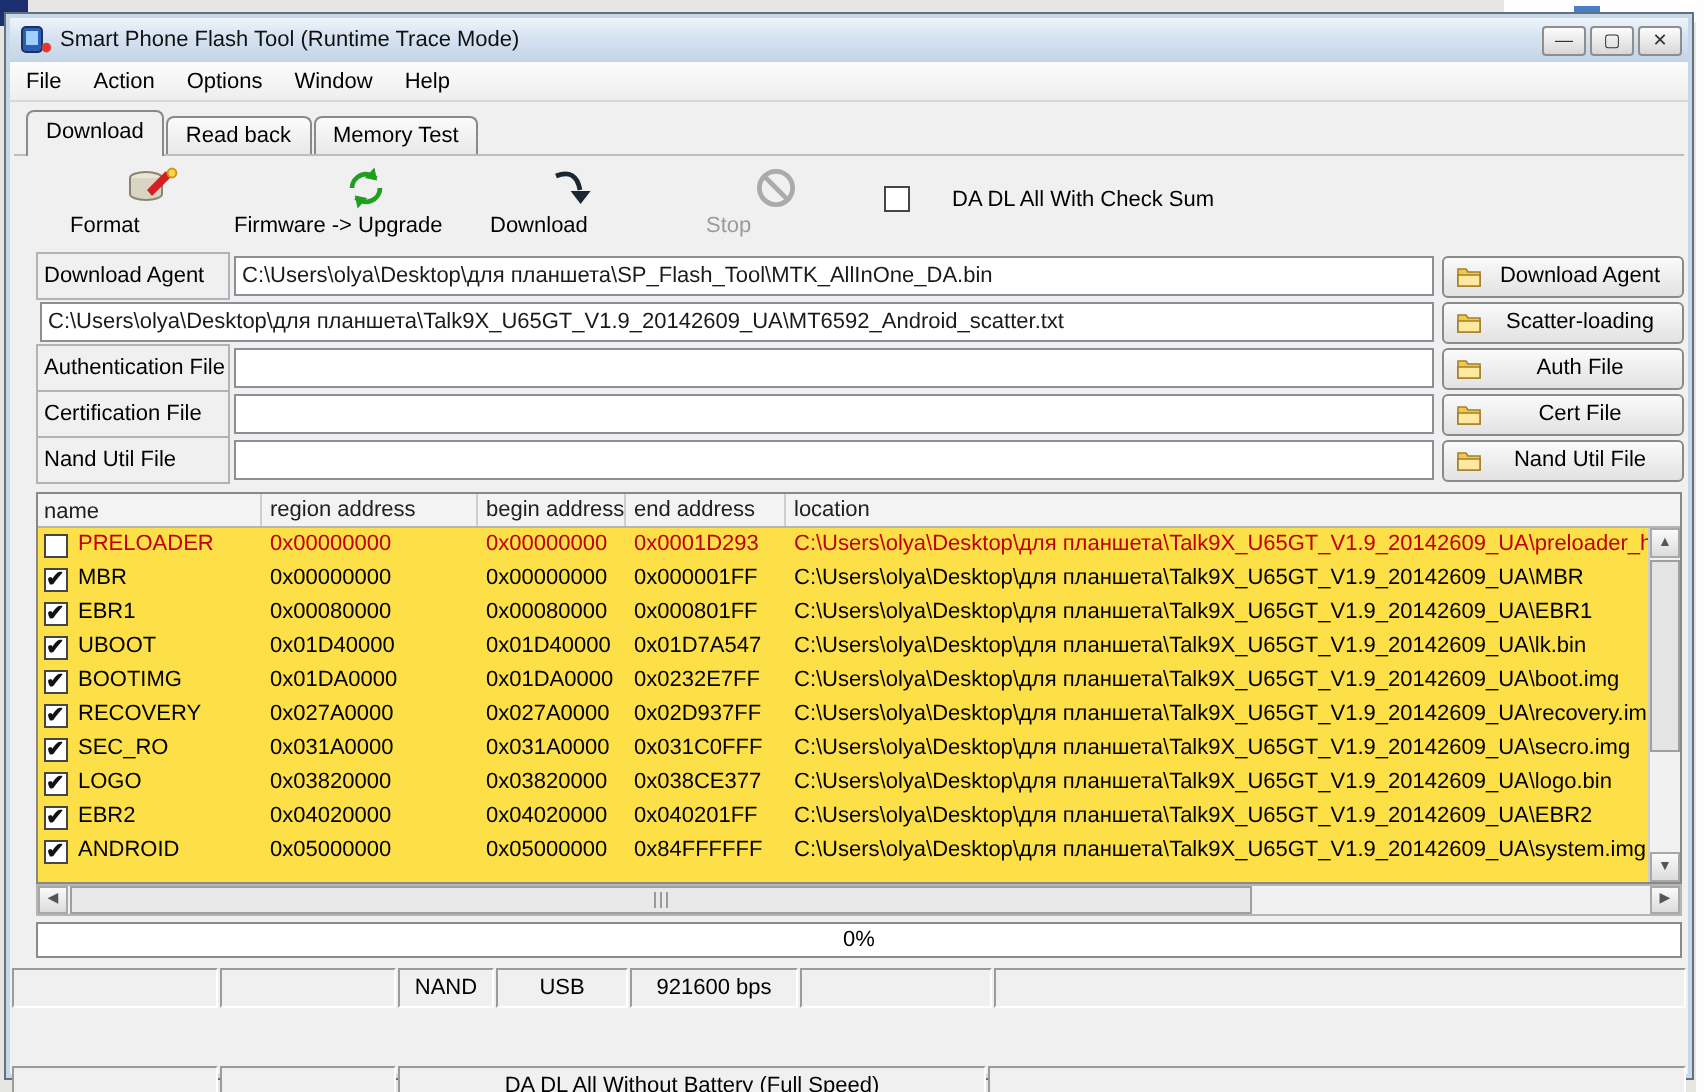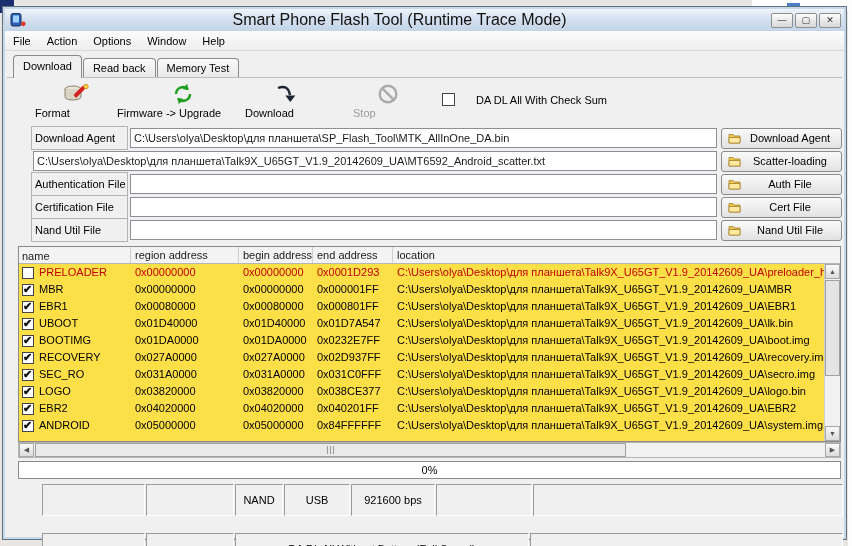--- a/index.html
+++ b/index.html
@@ -21,21 +21,21 @@
   
   #window {
     position:absolute; left:2px; top:6px; width:845px; height:534px;
     border:1px solid #63707e; background:#c7d8ea; padding:2px;
   }
   .titlebar {
     height:22px; display:flex; align-items:center; padding:0 3px;
     background:linear-gradient(#eef4fb, #d6e2f1 45%, #c2d4e6);
   }
   .titlebar .app-icon { width:16px; height:14px; margin:0 4px 0 2px; flex:none; }
-  .titlebar .title { flex:1; font-size:16px; color:#111; white-space:nowrap; overflow:hidden;text-align:center; }
+  .titlebar .title { flex:1; font-size:11px; color:#111; white-space:nowrap; overflow:hidden; }
   .capbtn {
     width:22px; height:15px; margin-left:2px; flex:none;
     border:1px solid #8e8e8e; border-radius:2px;
     background:linear-gradient(#fdfdfd,#d7d7d7);
     font-size:9px; line-height:13px; text-align:center; color:#333;
     cursor:default;
   }
   #win-inner { position:relative; background:#f0f0f0; height:506px; }
 
   
@@ -75,21 +75,21 @@
     width:13px; height:13px; border:1px solid #454545; background:#fff;
     position:relative; flex:none; cursor:default;
   }
   .cb:checked::after {
     content:"✔"; position:absolute; left:0px; top:-2px;
     font-size:11px; color:#111; font-weight:bold;
   }
   .checksum-wrap .cb-label { margin-left:21px; }
 
   
-  .formgrid { position:absolute; left:26px; right:2px; top:95px; }
+  .formgrid { position:absolute; left:13px; right:2px; top:95px; }
   .frow { display:flex; align-items:center; height:24px; margin-top:-1px; }
   .frow:first-child { margin-top:0; }
   .flabel {
     width:97px; height:100%; border:1px solid #b3b3b3; background:#f0f0f0;
     display:flex; align-items:center; padding-left:3px; flex:none;
   }
   .finput {
     flex:1; height:20px; margin-left:2px;
     border:1px solid #8b9097; background:#fff;
     font-family:"Liberation Sans", sans-serif; font-size:11px; color:#1a1a1a;
@@ -159,21 +159,21 @@
     background:repeating-linear-gradient(90deg,#9a9a9a 0 1px,transparent 1px 3px); }
 
   
   .progress {
     position:absolute; left:13px; right:3px; top:430px; height:18px;
     border:1px solid #8a8a8a; background:#fff;
     text-align:center; line-height:16px;
   }
 
   
-  .sbar { position:absolute; left:1px; right:1px; height:32px; display:flex;padding-left:36px; }
+  .sbar { position:absolute; left:1px; right:1px; height:20px; display:flex; }
   #statusbar { top:453px; }
   #bottombar { top:474px;margin-top:28px; }
   .scell {
     height:100%; margin-right:1px; flex:none;
     border:1px solid; border-color:#9b9b9b #ffffff #ffffff #9b9b9b;
     display:flex; align-items:center; justify-content:center;
     background:#f0f0f0; white-space:nowrap; overflow:hidden;
   }
   .scell.grow { flex:1; margin-right:0; }
 </style>

